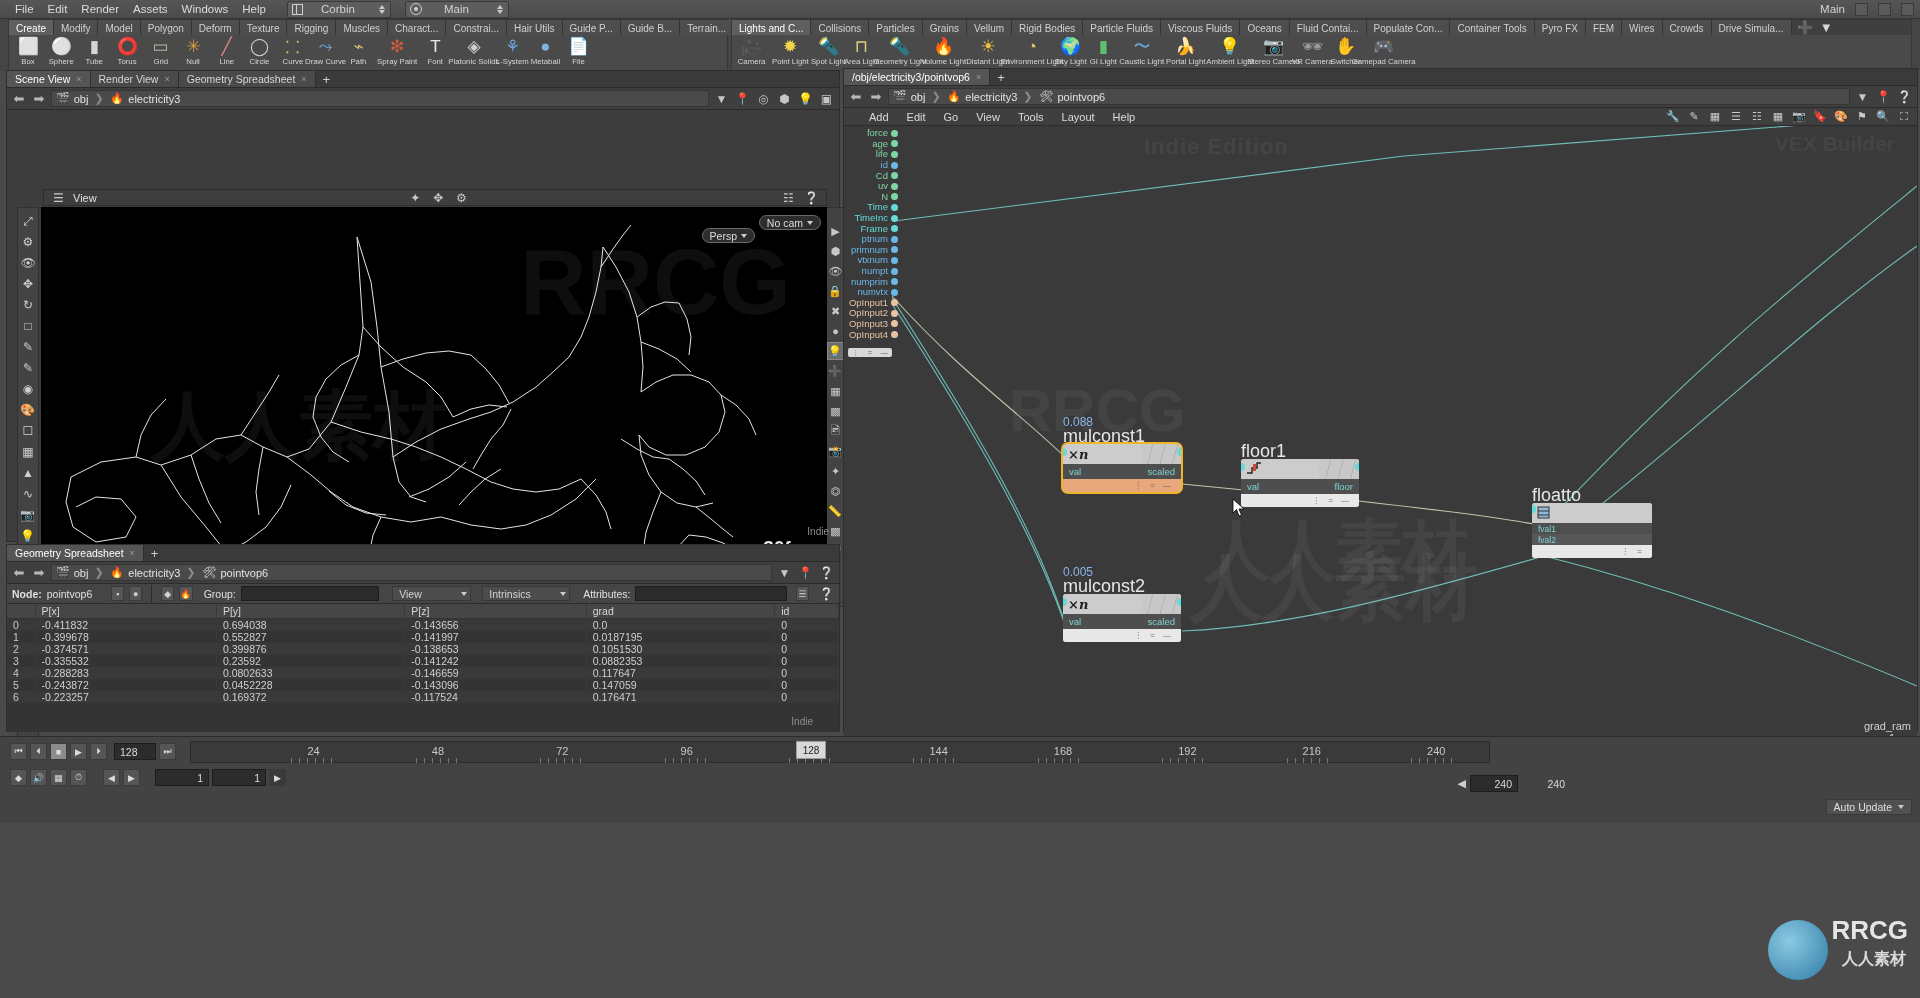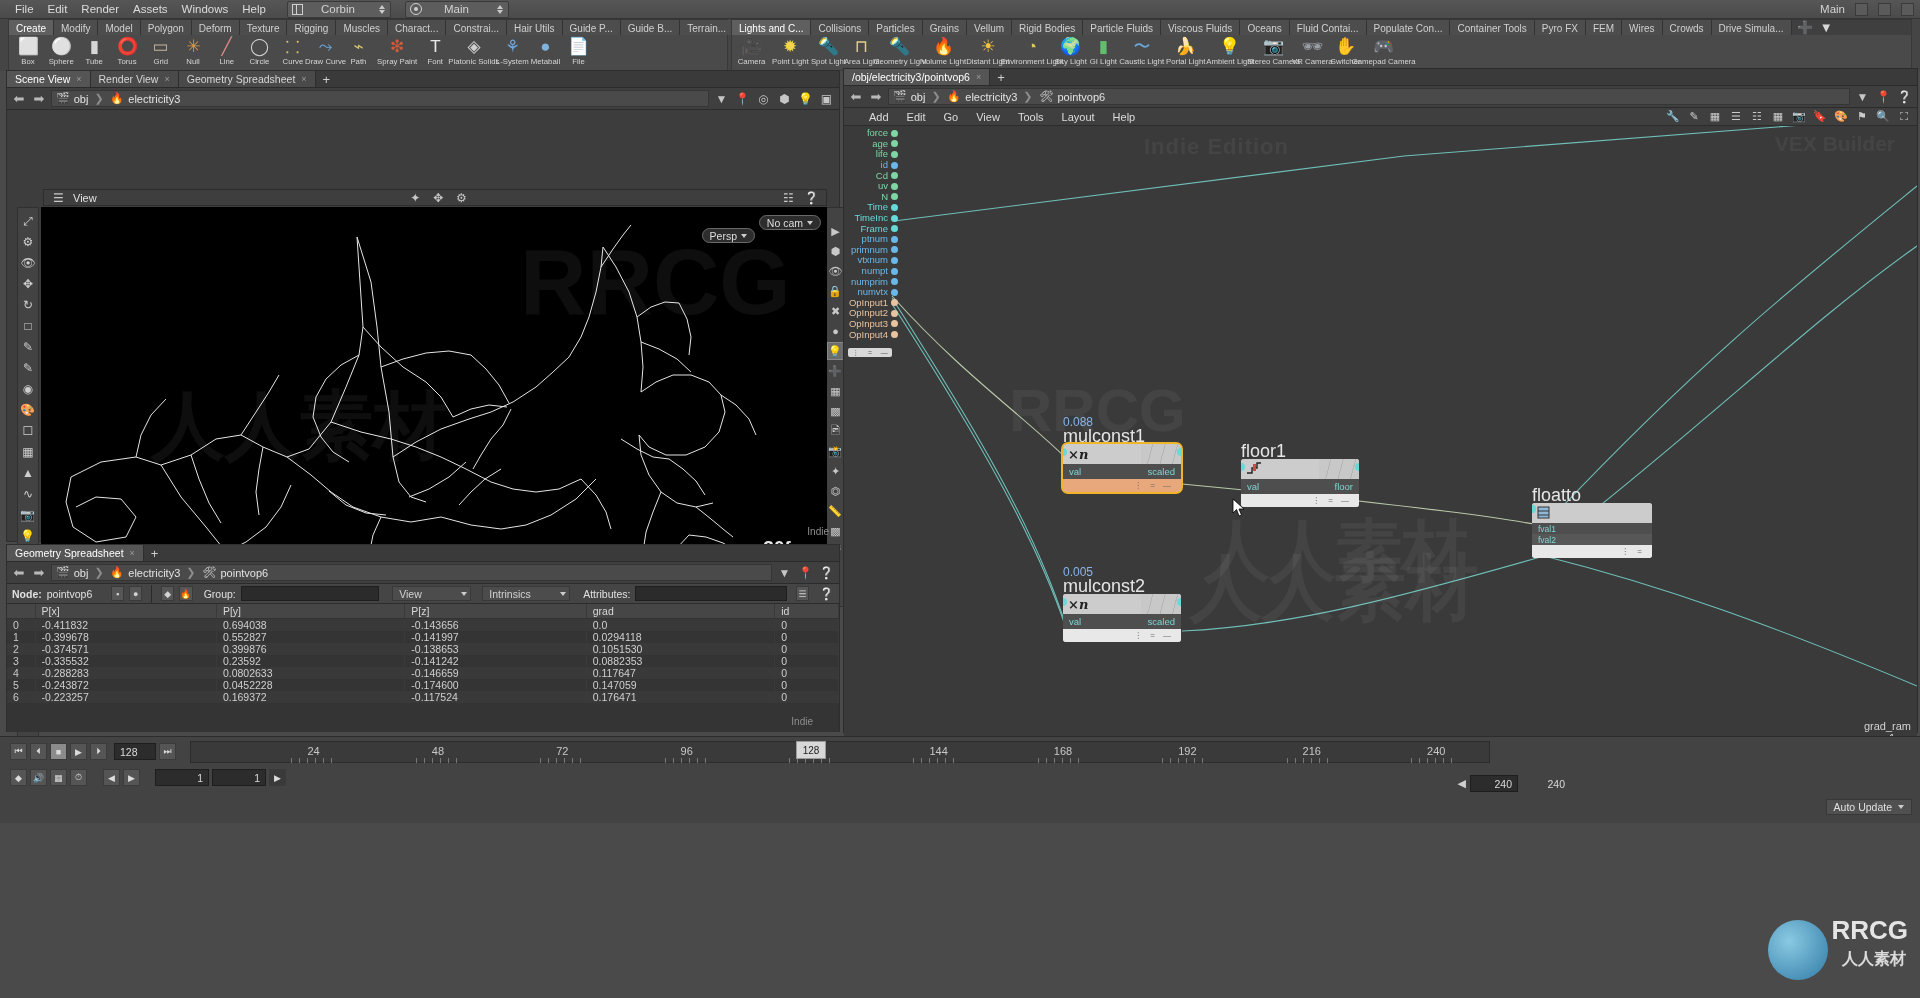--- a/index.html
+++ b/index.html
@@ -662,21 +662,21 @@
               <td>0.694038</td>
               <td>-0.143656</td>
               <td>0.0</td>
               <td>0</td>
             </tr>
             <tr class="even">
               <td class="idx">1</td>
               <td>-0.399678</td>
               <td>0.552827</td>
               <td>-0.141997</td>
-              <td>0.0294118</td>
+              <td>0.0187195</td>
               <td>0</td>
             </tr>
             <tr class="odd">
               <td class="idx">2</td>
               <td>-0.374571</td>
               <td>0.399876</td>
               <td>-0.138653</td>
               <td>0.1051530</td>
               <td>0</td>
             </tr>
@@ -693,21 +693,21 @@
               <td>-0.288283</td>
               <td>0.0802633</td>
               <td>-0.146659</td>
               <td>0.117647</td>
               <td>0</td>
             </tr>
             <tr class="even">
               <td class="idx">5</td>
               <td>-0.243872</td>
               <td>0.0452228</td>
-              <td>-0.174600</td>
+              <td>-0.143096</td>
               <td>0.147059</td>
               <td>0</td>
             </tr>
             <tr class="odd">
               <td class="idx">6</td>
               <td>-0.223257</td>
               <td>0.169372</td>
               <td>-0.117524</td>
               <td>0.176471</td>
               <td>0</td>

